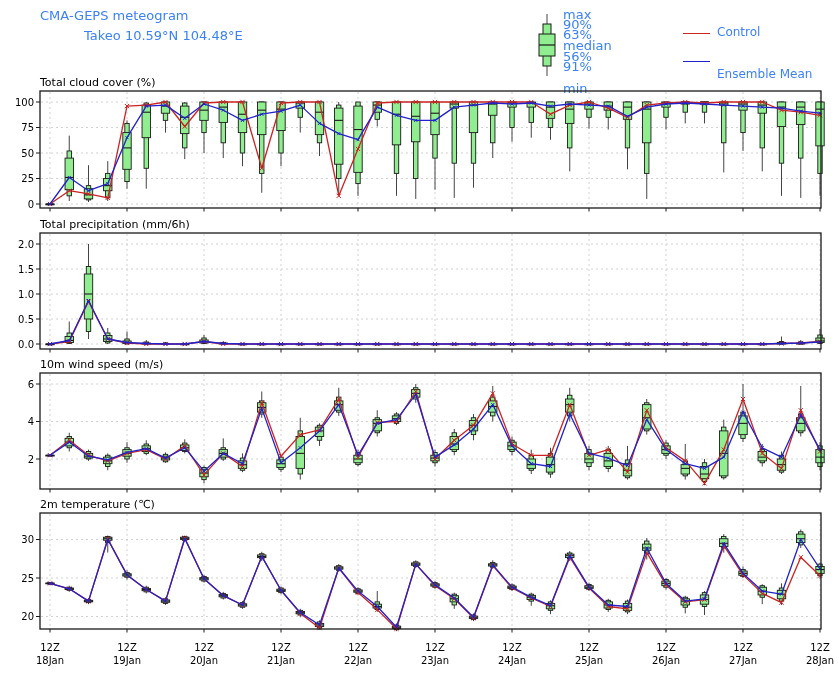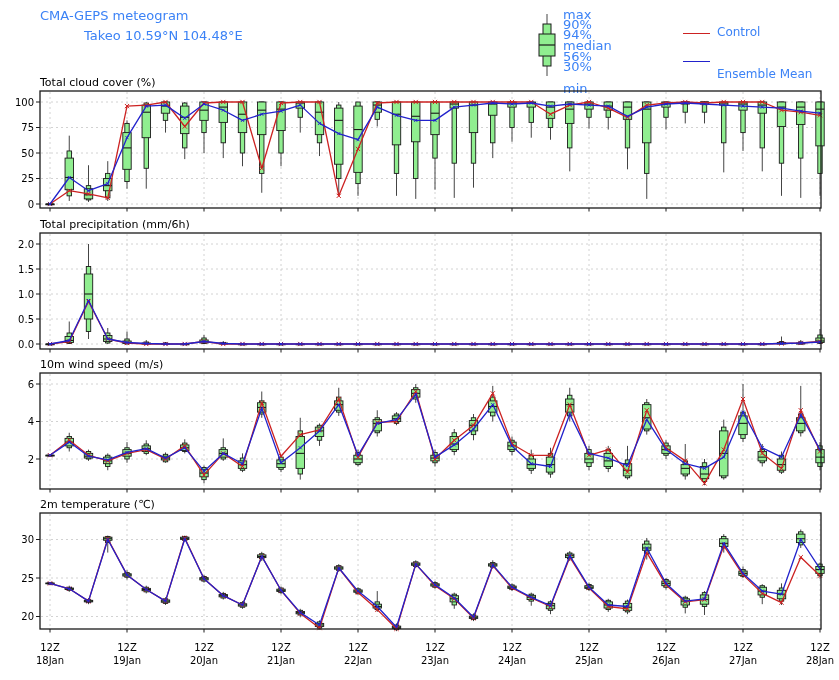--- a/index.html
+++ b/index.html
@@ -25,24 +25,24 @@
 
   <svg id="legend-glyph" width="22" height="74">
     <line x1="11" y1="4" x2="11" y2="66" stroke="#444" stroke-width="1"></line>
     <rect x="7" y="14" width="8" height="42" fill="#90ee90" stroke="#1a1a1a" stroke-width="1"></rect>
     <rect x="3" y="24" width="16" height="22" fill="#90ee90" stroke="#1a1a1a" stroke-width="1"></rect>
     <line x1="3" y1="35" x2="19" y2="35" stroke="#1a1a1a" stroke-width="1.2"></line>
   </svg>
 
   <span class="bx-label" style="top:10px">max</span>
   <span class="bx-label" style="top:20px">90%</span>
-  <span class="bx-label" style="top:30px">94%</span>
+  <span class="bx-label" style="top:30px">63%</span>
   <span class="bx-label" style="top:41px">median</span>
   <span class="bx-label" style="top:52px">56%</span>
-  <span class="bx-label" style="top:62px">30%</span>
+  <span class="bx-label" style="top:62px">91%</span>
   <span class="bx-label" style="top:84px">min</span>
 
   <div class="legend-line" style="left:683px;top:33px;border-color:#cc2222"></div>
   <div class="legend-text" style="left:717px;top:26px">Control</div>
   <div class="legend-line" style="left:683px;top:61px;border-color:#2222cc"></div>
   <div class="legend-text" style="left:717px;top:68px">Ensemble Mean</div>
 
   <svg id="chart-svg" width="839" height="680">
       <text x="40" y="86" font-size="11" text-anchor="start" fill="#000" font-family="&quot;DejaVu Sans&quot;, sans-serif">Total cloud cover (%)</text>
       <line x1="41" y1="204" x2="820" y2="204" stroke="#cdcdcd" stroke-width="0.9" stroke-dasharray="2 3"></line>

